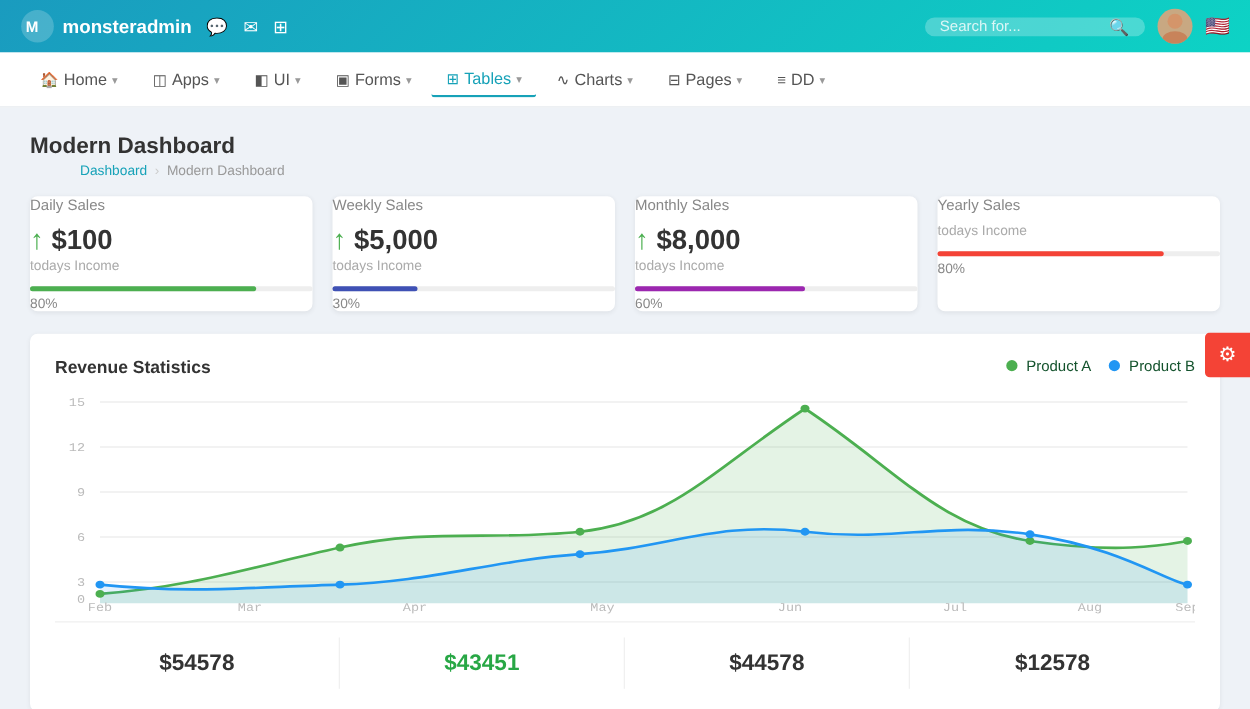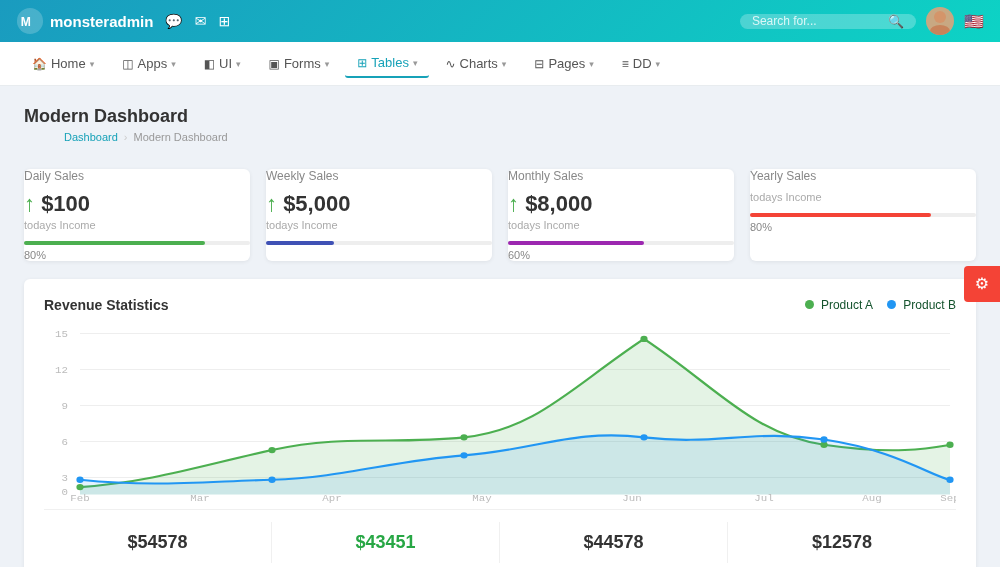--- a/index.html
+++ b/index.html
@@ -45,21 +45,21 @@
       border-radius: 3px;
       position: relative;
     }
     .menu-item.active { color: #17a2b8; border-bottom: 2px solid #17a2b8; }
     .menu-item .chevron { font-size: 9px; color: #999; }
     .menu-icon { font-size: 12px; }
 
     
     .main-content { padding: 20px 24px; }
     .page-title { font-size: 18px; font-weight: 600; color: #333; margin-bottom: 4px; }
-    .breadcrumb { display: flex; align-items: center; gap: 6px; font-size: 11px; color: #999; margin-bottom: 26px; padding-left: 40px; }
+    .breadcrumb { display: flex; align-items: center; gap: 6px; font-size: 11px; color: #999; margin-bottom: 14px; padding-left: 40px; }
     .breadcrumb a { color: #17a2b8; text-decoration: none; }
     .breadcrumb-sep { color: #ccc; }
 
     
     .stat-cards { display: grid; grid-template-columns: repeat(4, 1fr); gap: 16px; margin-bottom: 18px; }
     .stat-card { background: #fff; border-radius: 6px; box-shadow: 0 1px 4px rgba(0,0,0,0.07); }
     .stat-label { font-size: 12px; color: #888; font-weight: 500; margin-bottom: 8px; }
     .stat-amount { font-size: 22px; font-weight: 700; color: #333; margin-bottom: 2px; }
     .stat-arrow-up { color: #4caf50; }
     .stat-arrow-down { color: #f44336; }
@@ -196,20 +196,21 @@
     <div class="stat-card">
       <div class="stat-label">Weekly Sales</div>
       <div class="stat-amount">
         <span class="stat-arrow-up">↑</span>
         <span>$5,000</span>
       </div>
       <div class="stat-sub">todays Income</div>
       <div class="stat-progress-bar">
         <div class="stat-progress-fill" style="width:30%;background:#3f51b5;"></div>
       </div>
+      <div class="stat-pct">30%</div>
     </div>
 
     <div class="stat-card">
       <div class="stat-label">Monthly Sales</div>
       <div class="stat-amount">
         <span class="stat-arrow-up">↑</span>
         <span>$8,000</span>
       </div>
       <div class="stat-sub">todays Income</div>
       <div class="stat-progress-bar">

